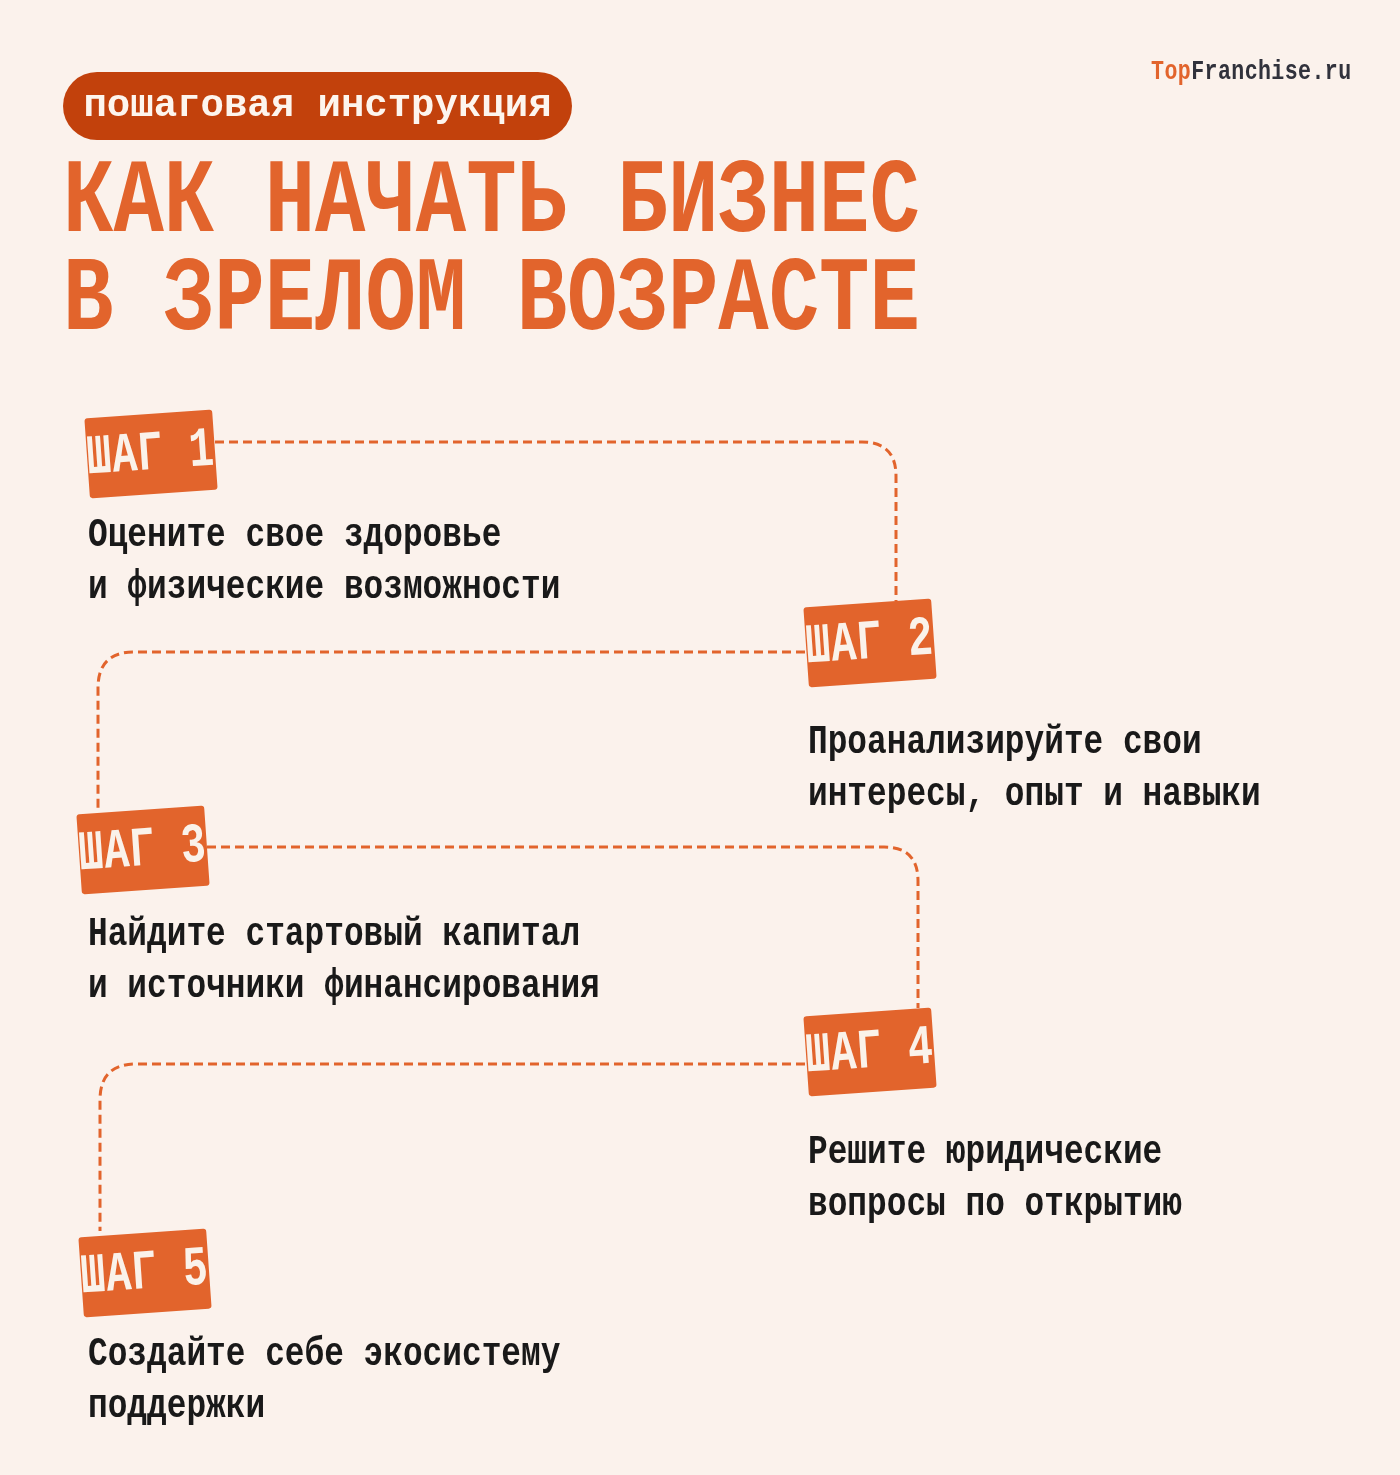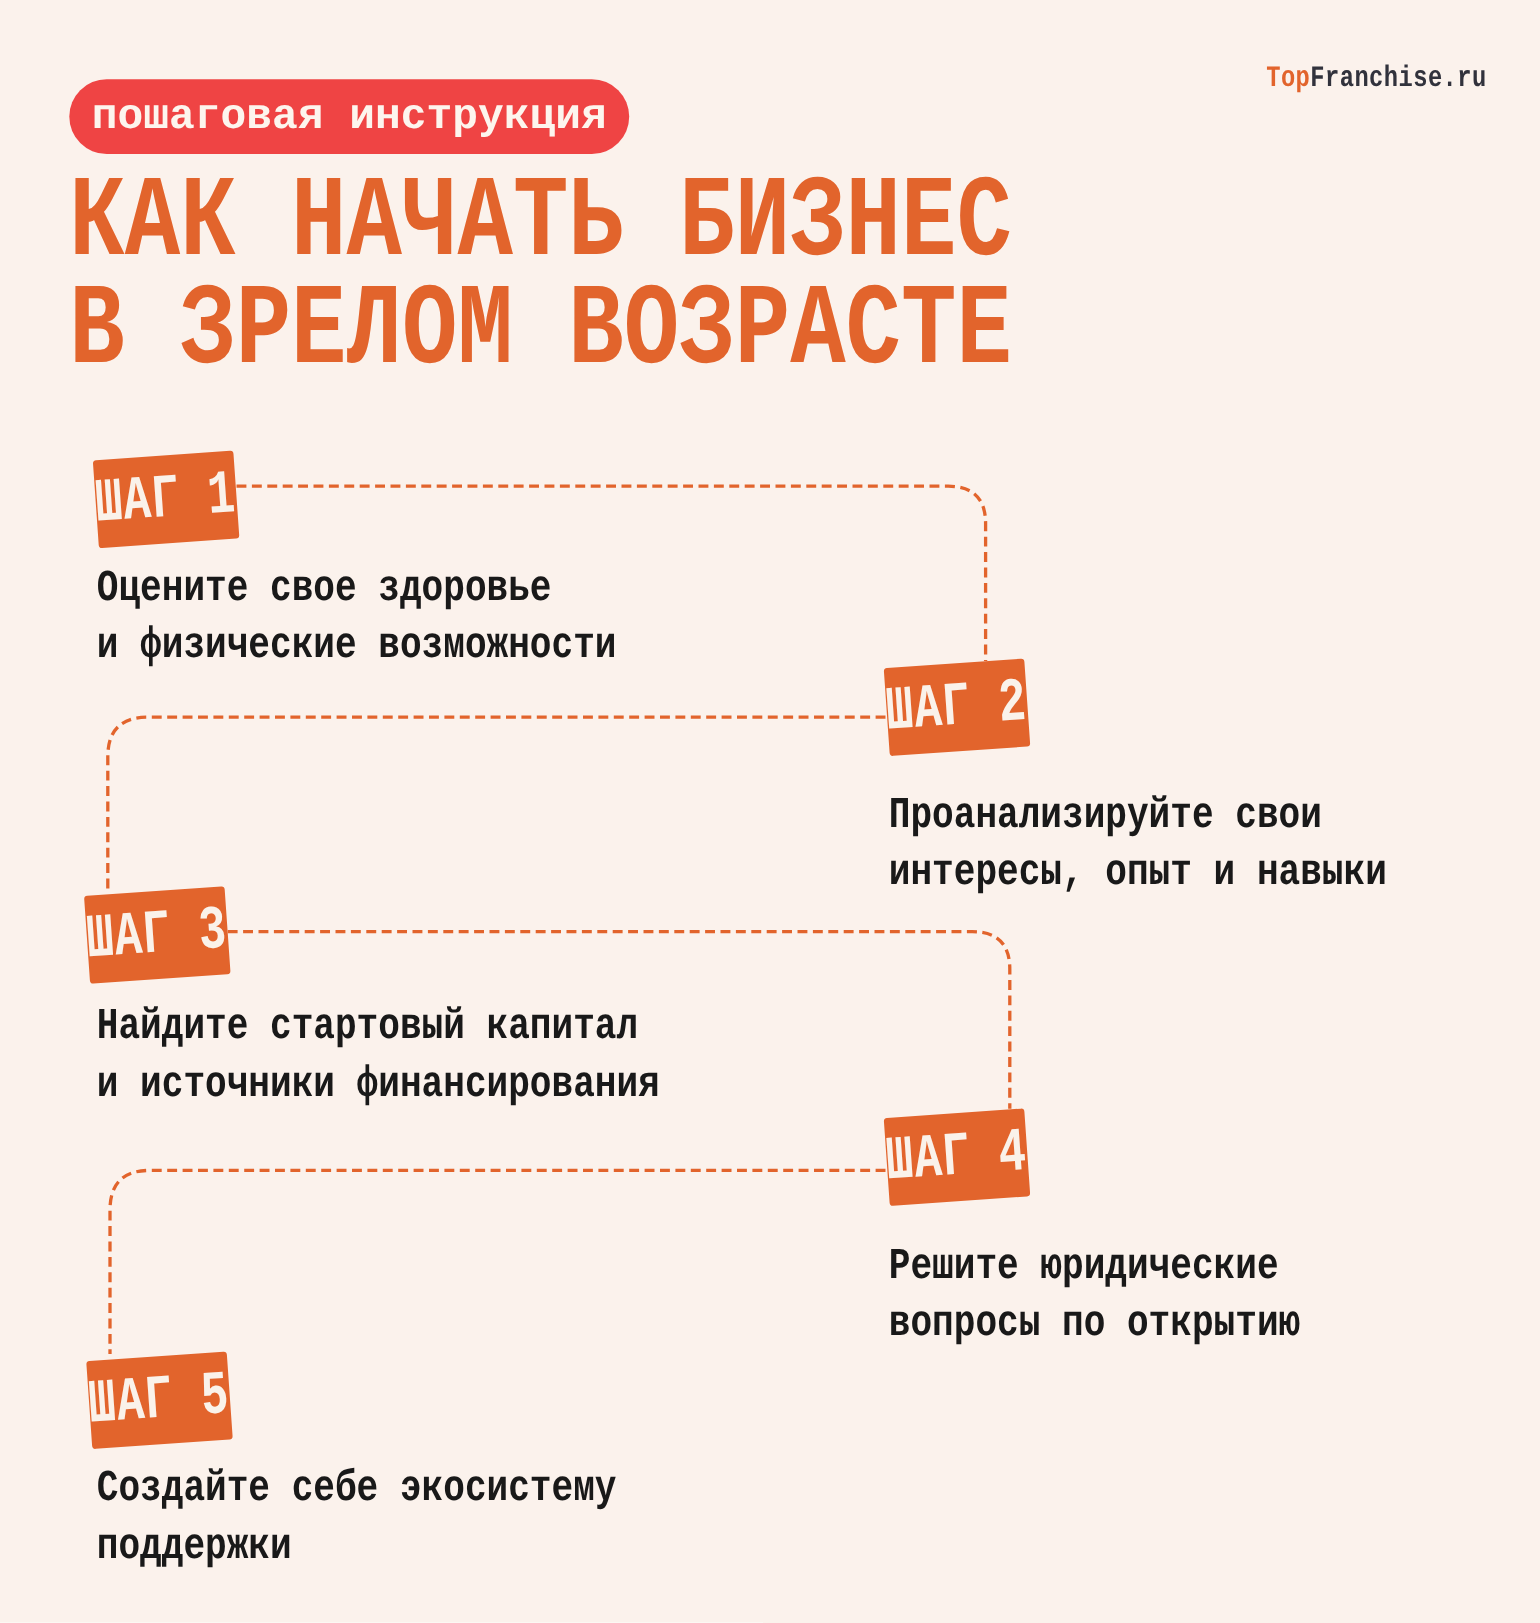--- a/index.html
+++ b/index.html
@@ -36,21 +36,21 @@
   }
   .logo .lg-top  { color: #e2642c; }
   .logo .lg-rest { color: #31323c; }
   
   .pill {
     position: absolute;
     left: 63px;
     top: 72px;
     width: 509px;
     height: 68px;
-    background: #ef4444;
+    background: #c2410c;
     border-radius: 34px;
     display: flex;
     align-items: center;
     justify-content: center;
   }
   .pill span {
     color: #fdf5ee;
     font-size: 39px;
     font-weight: bold;
     white-space: nowrap;

